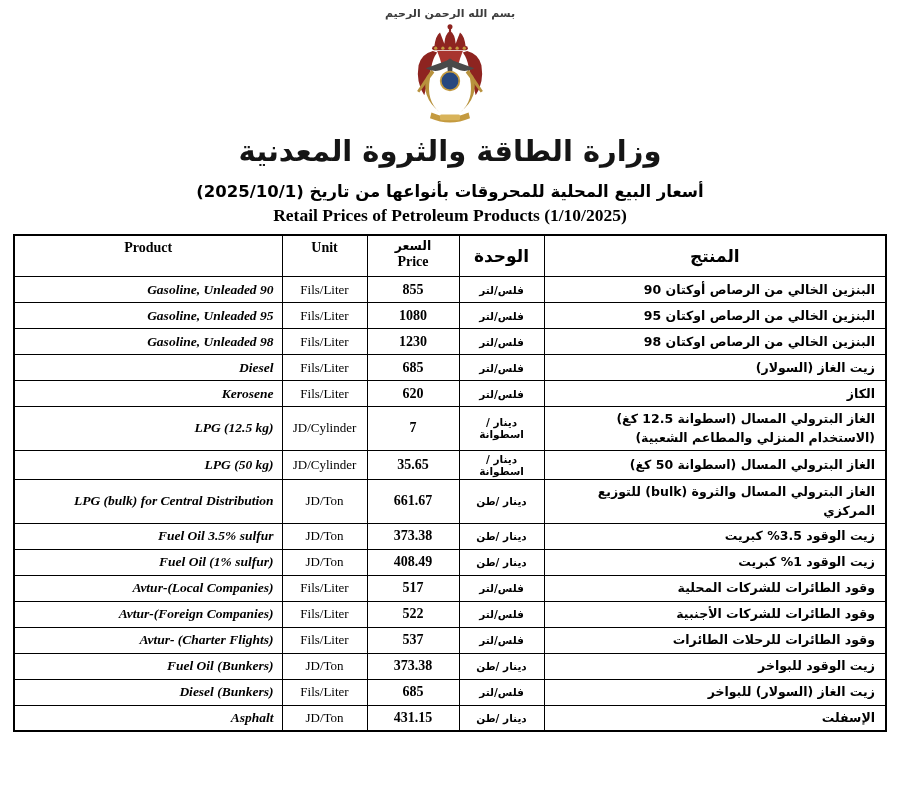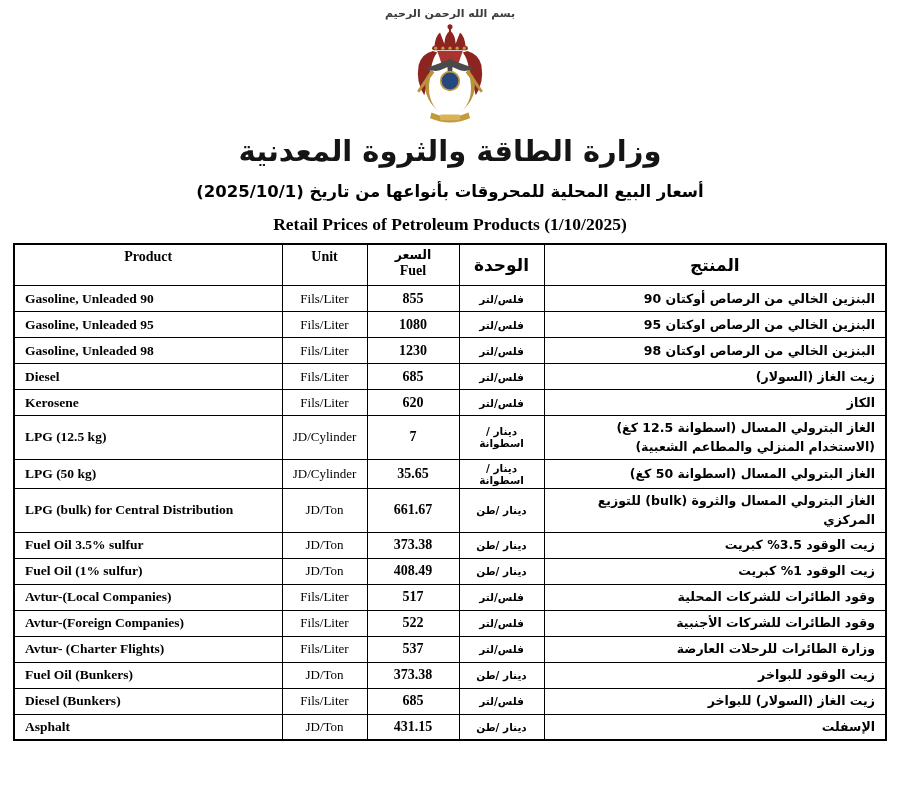--- a/index.html
+++ b/index.html
@@ -36,21 +36,21 @@
     text-align: center;
     font-size: 16.5px;
     font-weight: 700;
     margin-top: 14px;
     direction: rtl;
   }
   .title-en {
     text-align: center;
     font-size: 17.5px;
     font-weight: 700;
-    margin-top: 13px;
+    margin-top: 4px;
     font-family: "Liberation Serif", "DejaVu Serif", serif;
   }
 
   
   table.price-table {
     border-collapse: collapse;
     width: 872px;
     margin: 8px auto 0 auto;
     border: 2.5px solid #000;
     table-layout: fixed;
@@ -66,25 +66,26 @@
     text-align: center;
     height: 42px;
   }
   th.h-en { vertical-align: top; padding-top: 4px; font-size: 14px; }
   th.h-price { vertical-align: top; padding-top: 2px; }
   th.h-price .p-ar { font-family: "DejaVu Sans", sans-serif; font-size: 12.5px; font-weight: 700; }
   th.h-price .p-en { font-size: 14px; font-weight: 700; margin-top: 1px; }
   th.h-ar { font-family: "DejaVu Sans", sans-serif; font-size: 17px; }
 
   td.c-prod-en {
-    text-align: left;
+    text-align: right;
     font-weight: 700;
     font-size: 13.5px;
     padding-left: 10px;
     font-family: "Liberation Serif", "DejaVu Serif", serif;
+    font-style: italic;
   }
   td.c-unit-en {
     text-align: center;
     font-size: 13px;
     font-family: "Liberation Serif", "DejaVu Serif", serif;
   }
   td.c-price {
     text-align: center;
     font-weight: 700;
     font-size: 14px;
@@ -159,21 +160,21 @@
       <col style="width:92px">
       <col style="width:85px">
       <col style="width:342px">
     </colgroup>
     <thead>
       <tr>
         <th class="h-en">Product</th>
         <th class="h-en">Unit</th>
         <th class="h-price">
           <div class="p-ar" dir="rtl">السعر</div>
-          <div class="p-en">Fuel</div>
+          <div class="p-en">Price</div>
         </th>
         <th class="h-ar" dir="rtl">الوحدة</th>
         <th class="h-ar" dir="rtl">المنتج</th>
       </tr>
     </thead>
     <tbody>
         <tr>
       <td class="c-prod-en">Gasoline, Unleaded 90</td>
       <td class="c-unit-en">Fils/Liter</td>
       <td class="c-price">855</td>
@@ -255,21 +256,21 @@
       <td class="c-unit-en">Fils/Liter</td>
       <td class="c-price">522</td>
       <td class="c-unit-ar" dir="rtl">فلس/لتر</td>
       <td class="c-prod-ar" dir="rtl">وقود الطائرات للشركات الأجنبية</td>
     </tr>
         <tr>
       <td class="c-prod-en">Avtur- (Charter Flights)</td>
       <td class="c-unit-en">Fils/Liter</td>
       <td class="c-price">537</td>
       <td class="c-unit-ar" dir="rtl">فلس/لتر</td>
-      <td class="c-prod-ar" dir="rtl">وزارة الطائرات للرحلات العارضة</td>
+      <td class="c-prod-ar" dir="rtl">وقود الطائرات للرحلات الطائرات</td>
     </tr>
         <tr>
       <td class="c-prod-en">Fuel Oil (Bunkers)</td>
       <td class="c-unit-en">JD/Ton</td>
       <td class="c-price">373.38</td>
       <td class="c-unit-ar" dir="rtl">دينار /طن</td>
       <td class="c-prod-ar" dir="rtl">زيت الوقود للبواخر</td>
     </tr>
         <tr>
       <td class="c-prod-en">Diesel (Bunkers)</td>

